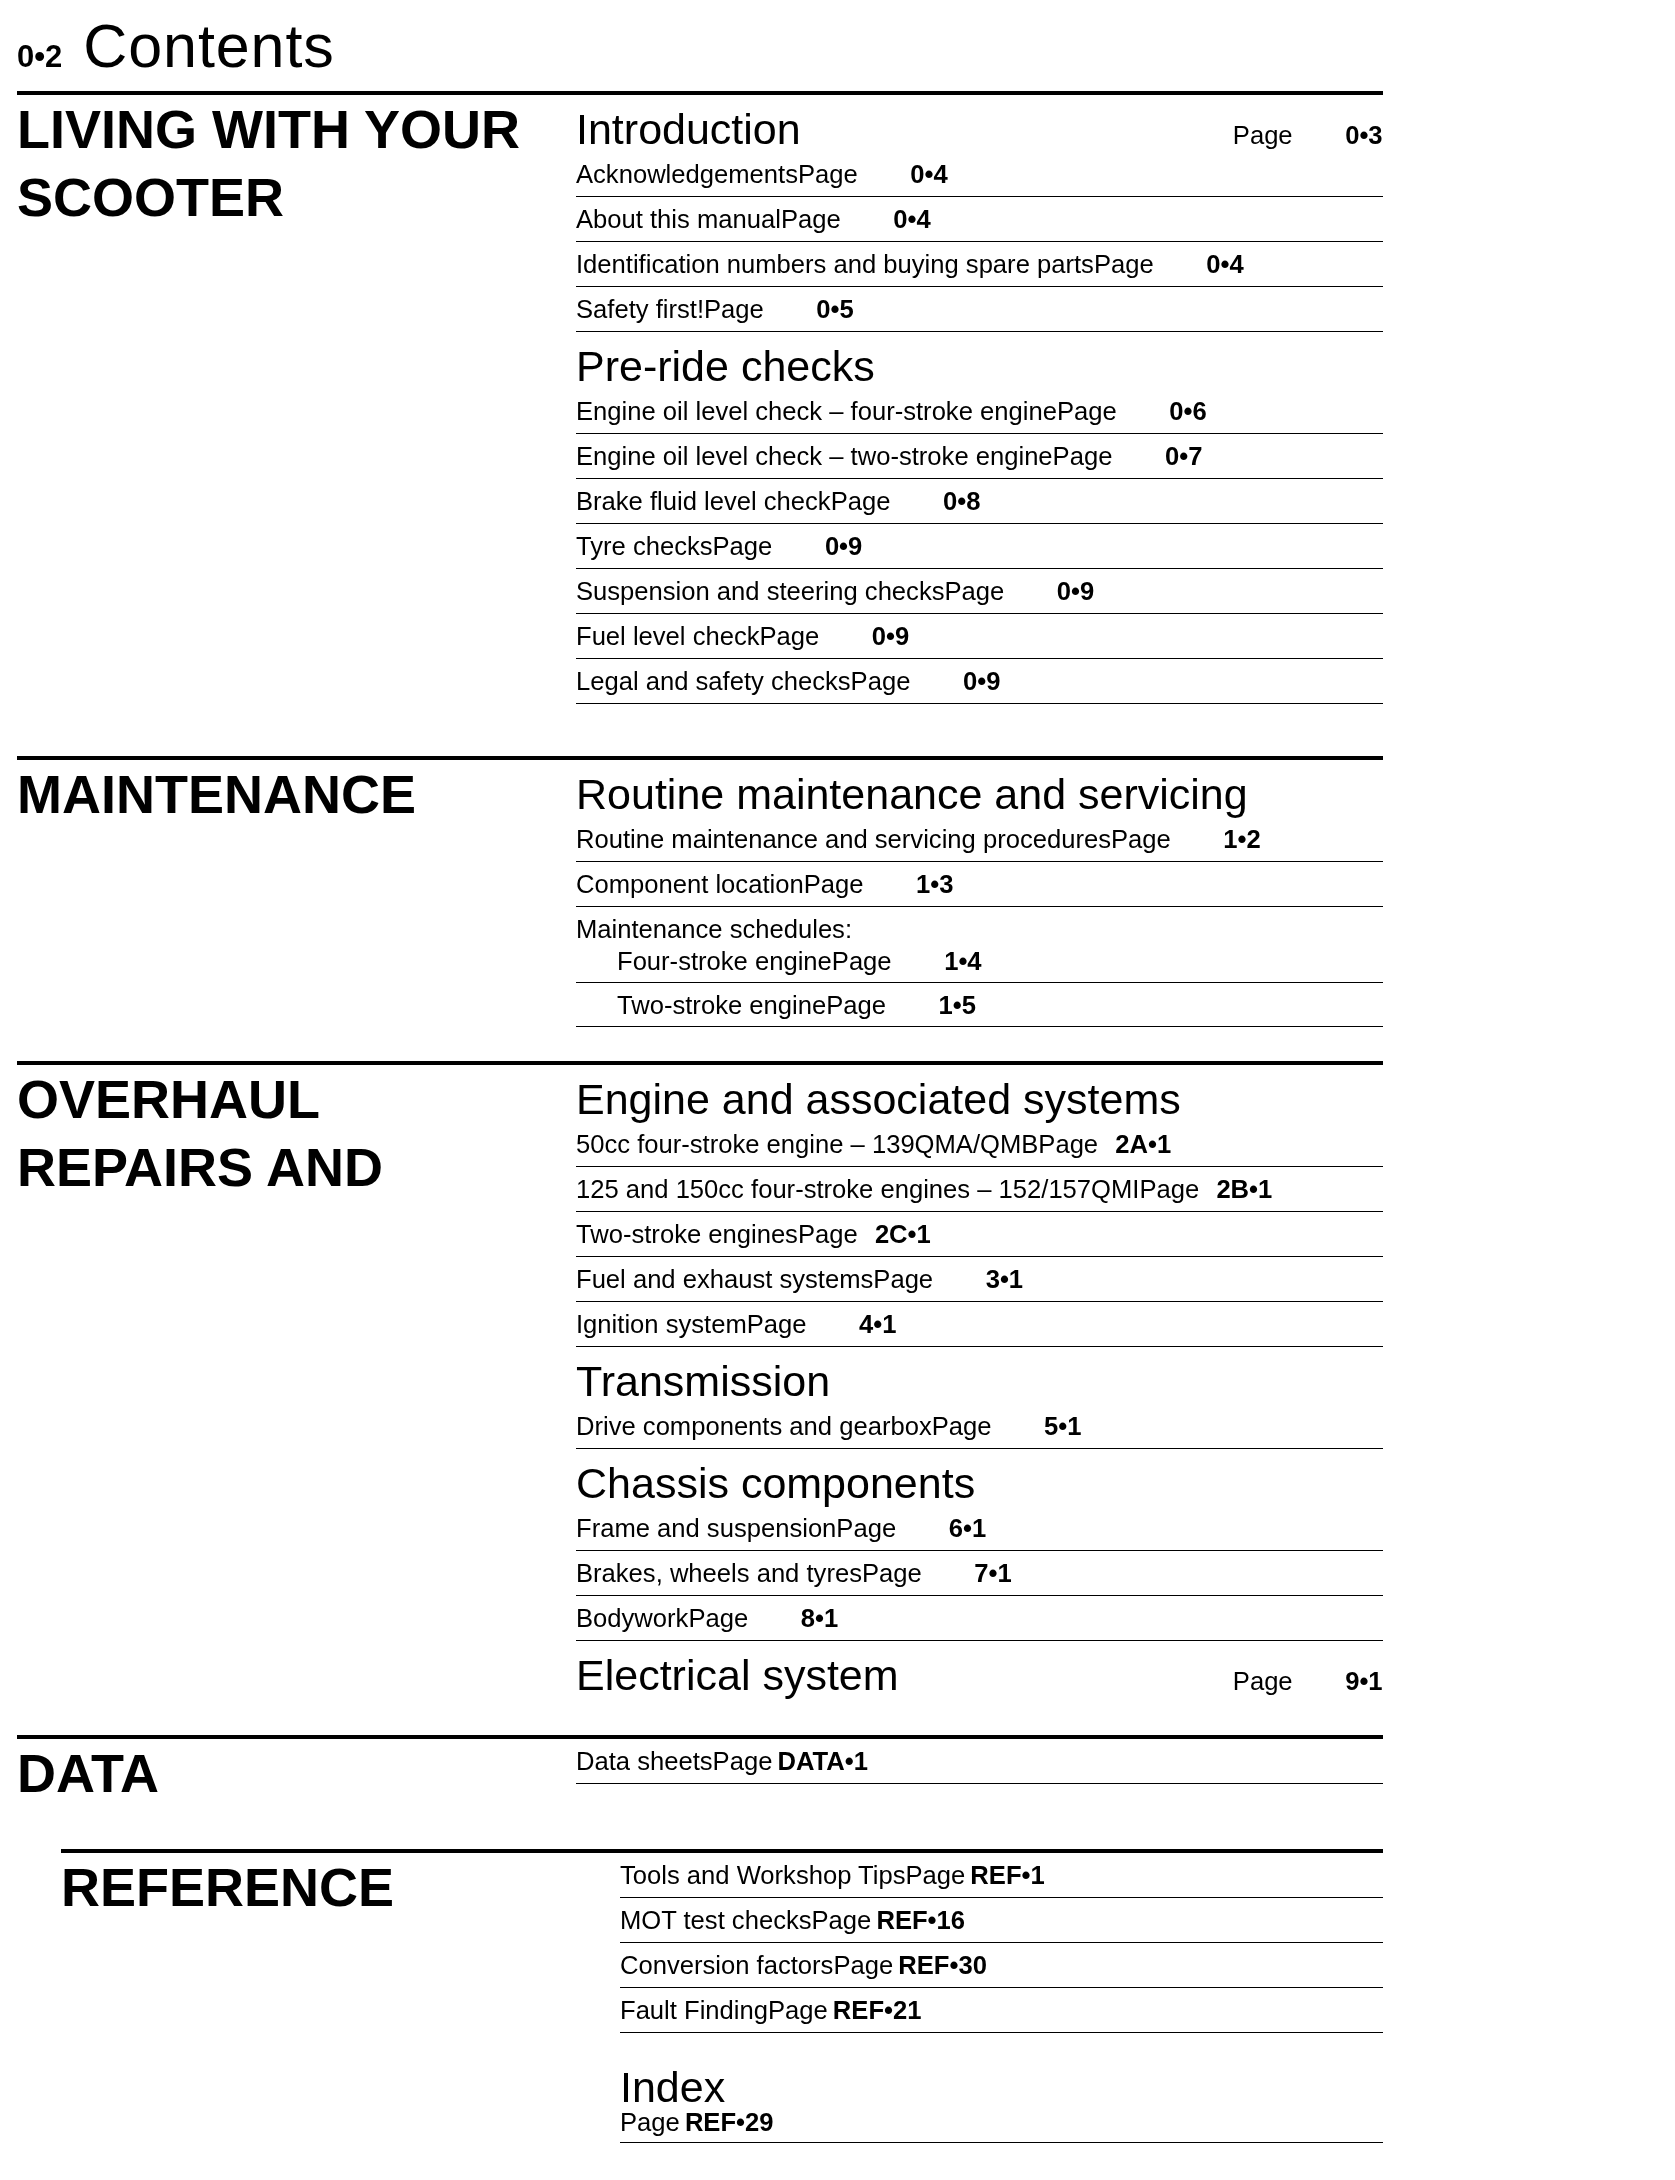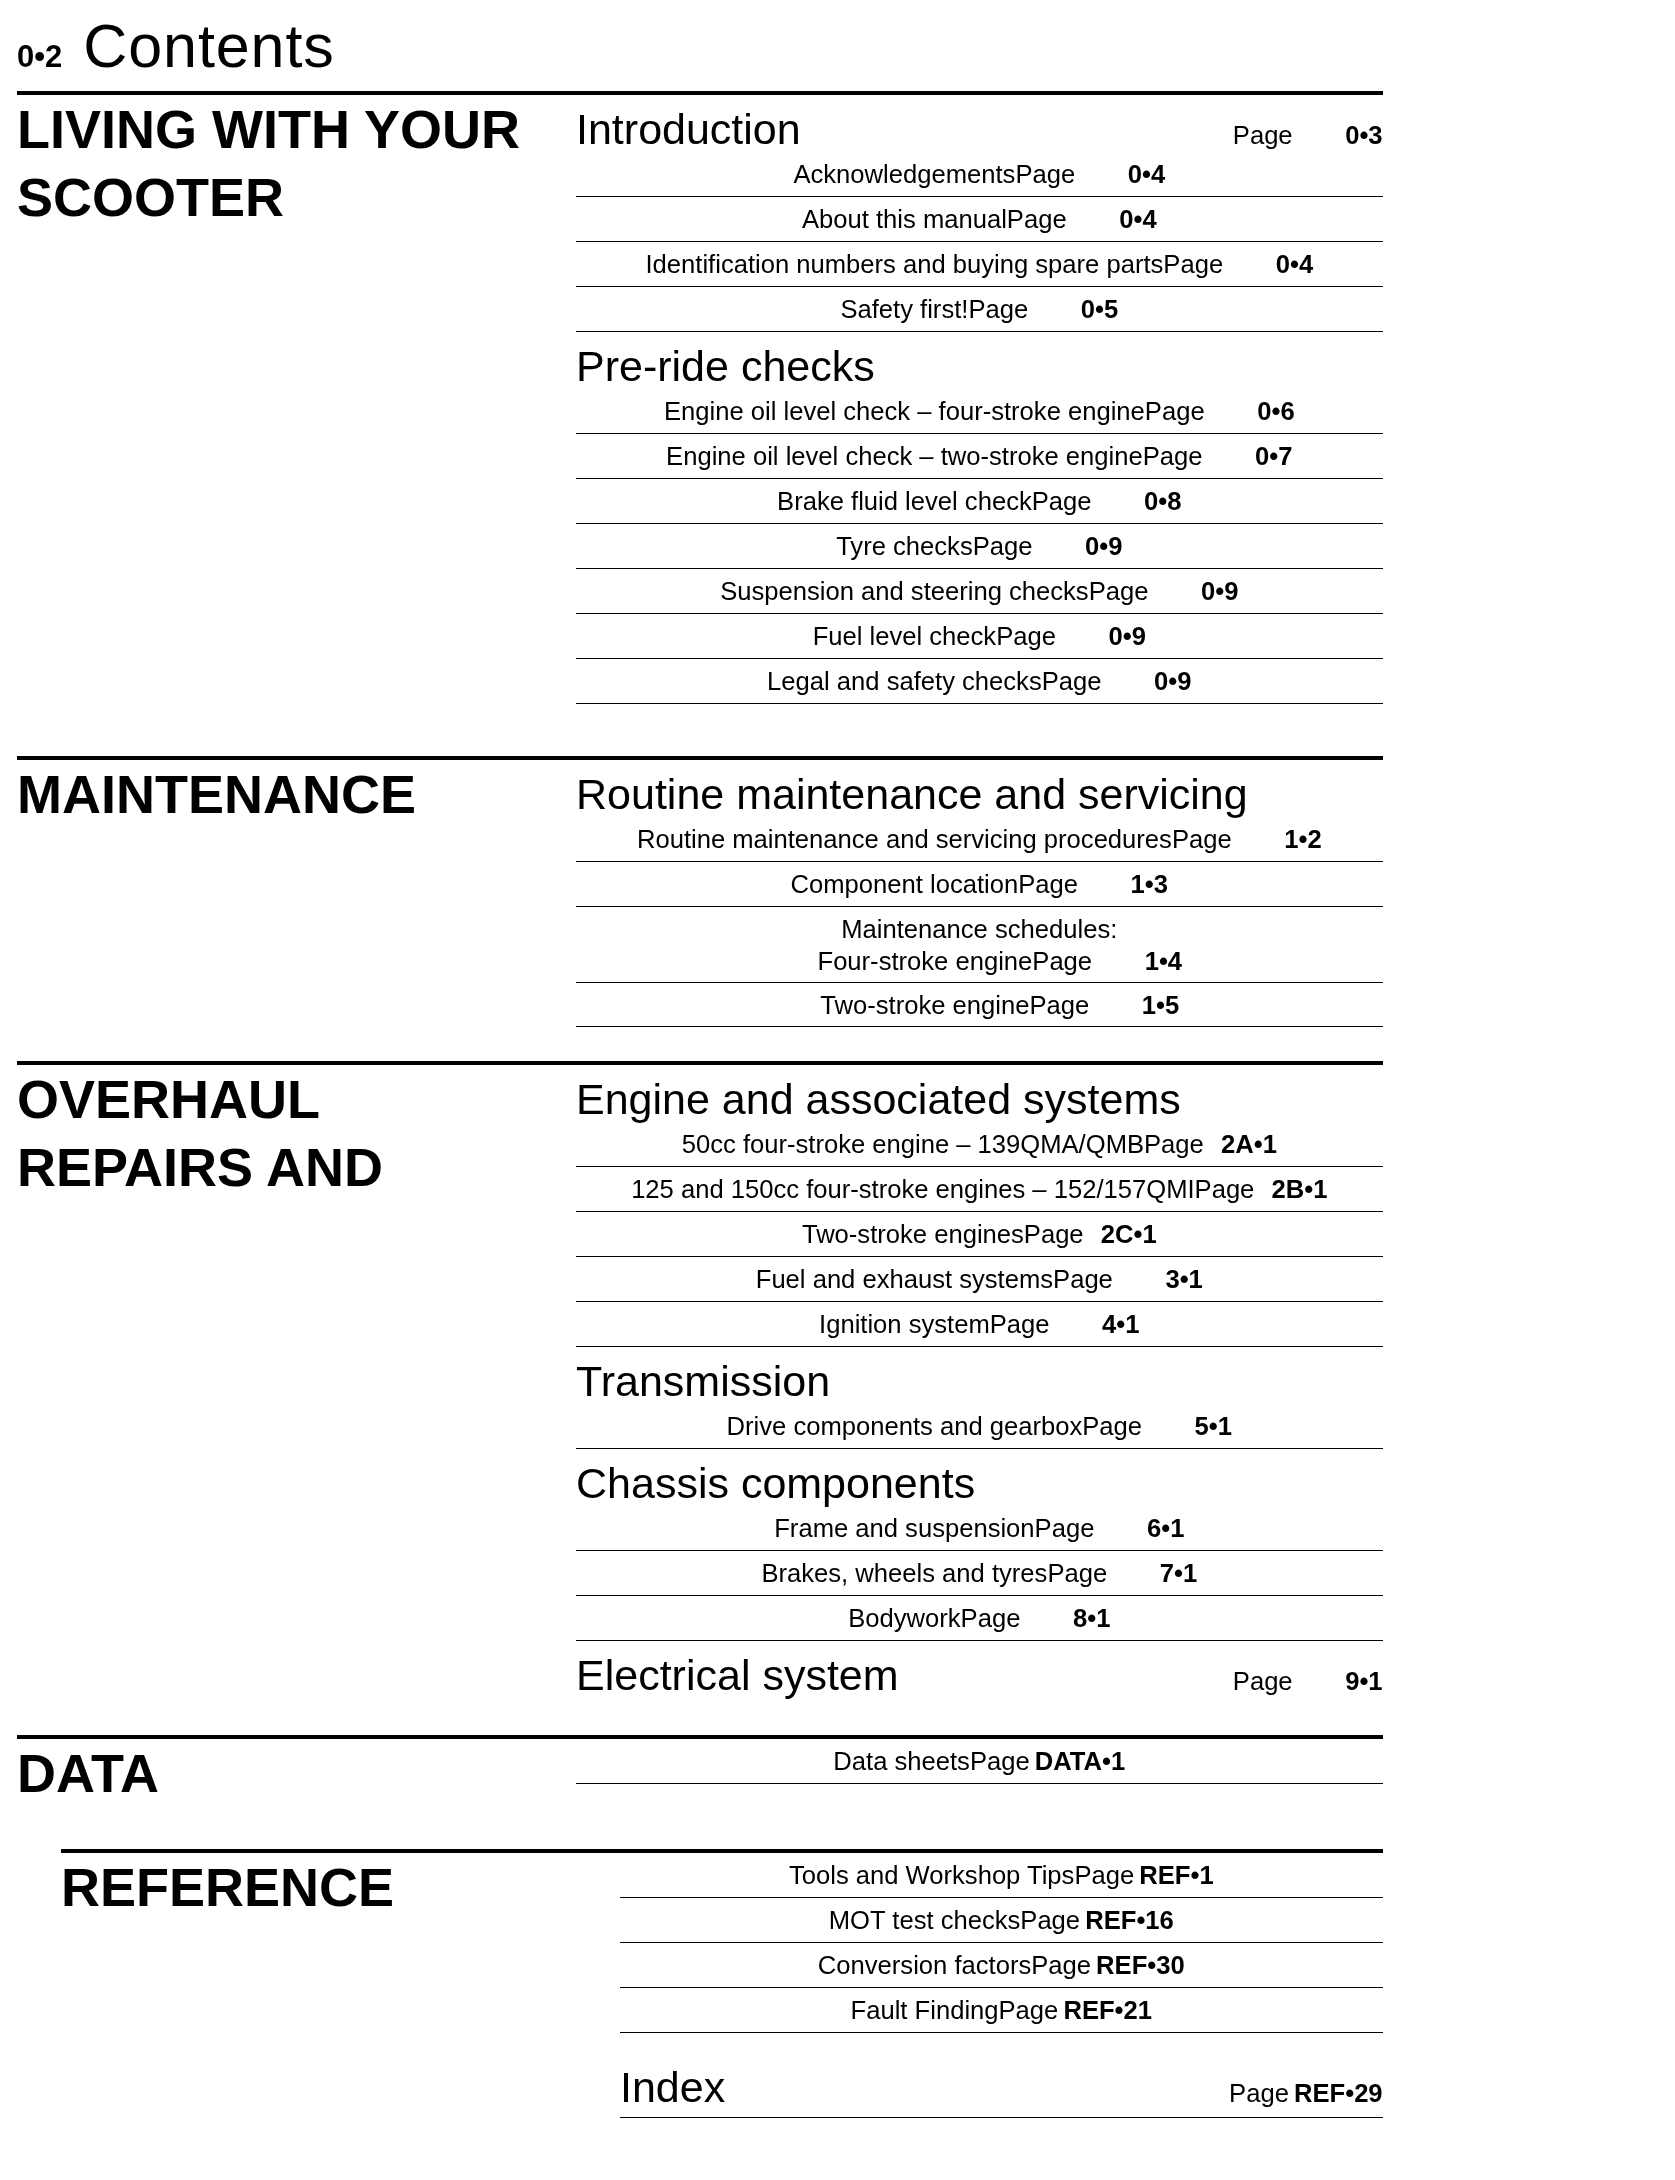--- a/index.html
+++ b/index.html
@@ -36,25 +36,25 @@
   .sec-label div { white-space:nowrap; }
 
   .sec-content { min-width:0; }
 
   .group-heading {
     display:flex; justify-content:space-between; align-items:baseline;
     font-size:43px; font-weight:normal; line-height:45px;
     margin-top:12px; white-space:nowrap;
   }
   .group-heading.ruled {
-    margin-top:32px; padding-bottom:6.8px; border-bottom:1.7px solid #000;
+    margin-top:32px; padding-bottom:6.8px; border-bottom:1.7px solid #000;flex-direction:column;
   }
 
   .item {
-    display:flex; justify-content:center; align-items:baseline;
+    display:flex; justify-content:flex-start; align-items:baseline;
     height:45px; box-sizing:border-box; padding-top:10.2px;
     border-bottom:1.7px solid #000;
     font-size:25.6px; line-height:25.6px; white-space:nowrap;
   }
   .item.norule { border-bottom:none; height:32px; }
   .item.sub   { height:44px; padding-left:41px; }
 
   .pageref { display:flex; align-items:baseline; justify-content:flex-end; font-size:25.6px; line-height:25.6px; }
   .pageref.loose { gap:22px; }
   .pageref.tight { gap:5.1px; }

